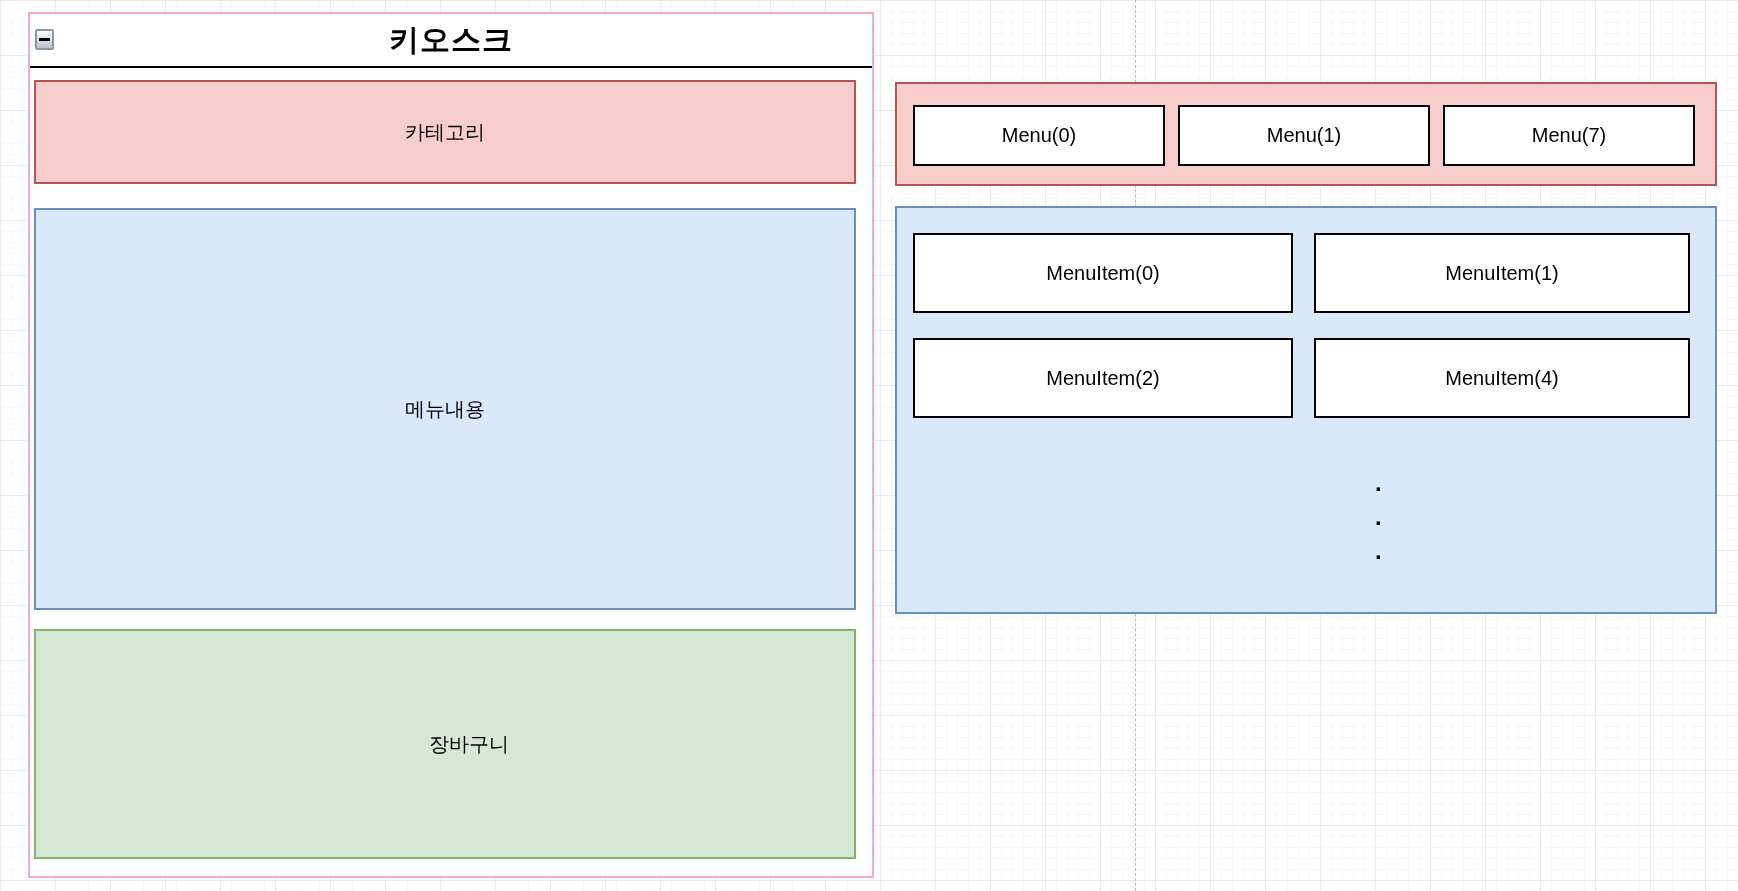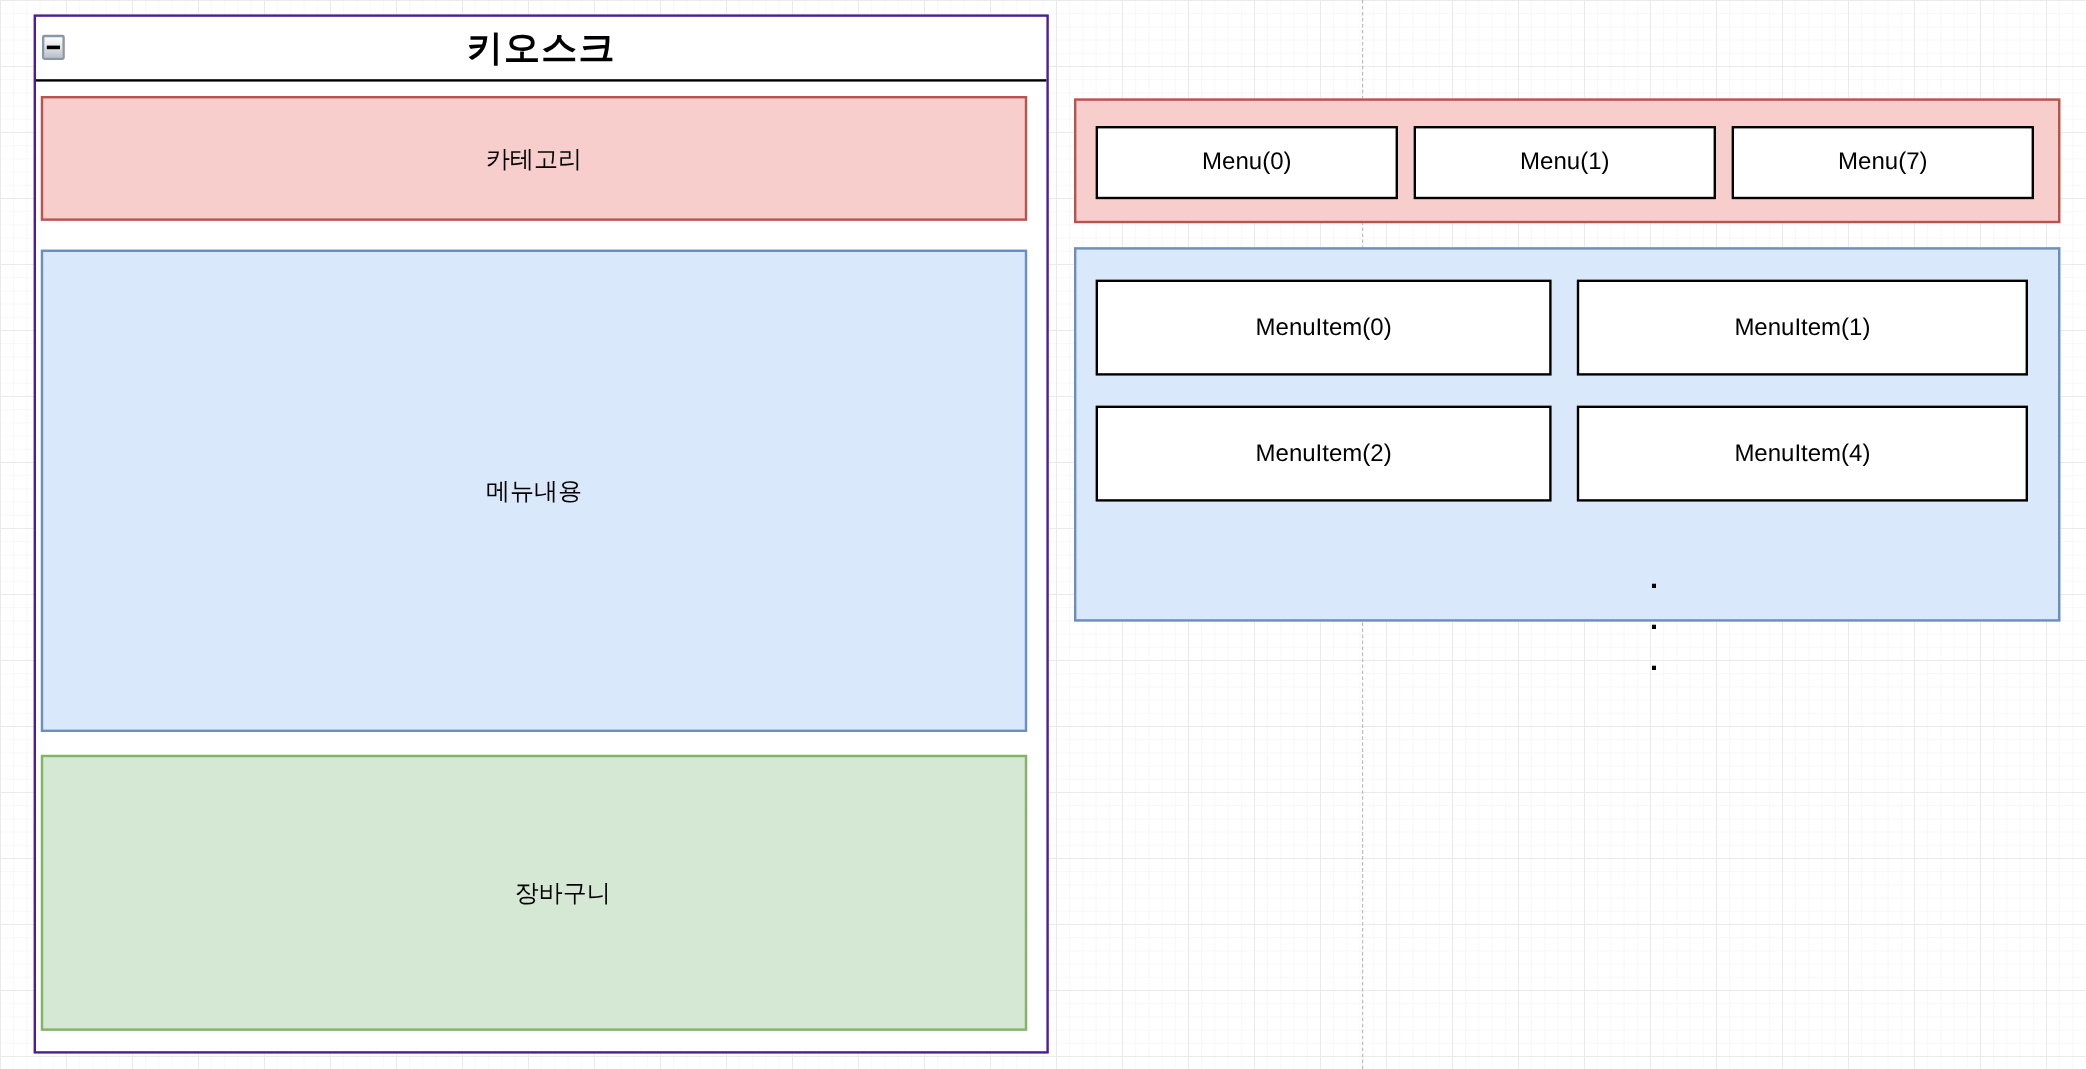--- a/index.html
+++ b/index.html
@@ -10,38 +10,38 @@
     background-image:
       linear-gradient(to right,#eaeaea 1px,transparent 1px),
       linear-gradient(to bottom,#eaeaea 1px,transparent 1px),
       linear-gradient(to right,#f7f7f7 1px,transparent 1px),
       linear-gradient(to bottom,#f7f7f7 1px,transparent 1px);
     background-size:55px 55px,55px 55px,11px 11px,11px 11px;
   }
   .page-divider{position:absolute;left:1135px;top:0;height:891px;width:0;border-left:1px dashed #bcbcbc;}
 
   
-  .window{position:absolute;left:28px;top:12px;width:846px;height:866px;background:#fff;border:2px solid #4c1d95;box-sizing:border-box;}
+  .window{position:absolute;left:28px;top:12px;width:846px;height:866px;background:#fff;border:2px solid #f9a8d4;box-sizing:border-box;}
   .titlebar{position:absolute;left:0;top:0;width:100%;height:54px;border-bottom:2px solid #000;display:flex;align-items:center;justify-content:center;box-sizing:border-box;}
   .title{font-size:30px;font-weight:bold;letter-spacing:1px;}
   .collapse{position:absolute;left:5px;top:15px;width:19px;height:21px;box-sizing:border-box;
     background:linear-gradient(#fdfdfd 0%,#e3e6ea 45%,#b9c0c9 100%);
     border:2px solid #8b97a5;border-radius:2px;display:flex;align-items:center;justify-content:center;cursor:pointer;}
   .minus-bar{width:11px;height:3px;background:#000;}
 
   .lsec{position:absolute;left:4px;width:822px;box-sizing:border-box;display:flex;align-items:center;justify-content:center;font-size:20px;}
   .sec-red{top:66px;height:104px;background:#f8cecc;border:2px solid #b85450;}
   .sec-blue{top:194px;height:402px;background:#dae8fc;border:2px solid #6c8ebf;align-items:center;}
   .sec-green{top:615px;height:230px;background:#d5e8d4;border:2px solid #82b366;padding-left:48px;}
 
   
   .panel{position:absolute;left:895px;width:822px;box-sizing:border-box;}
   .panel-red{top:82px;height:104px;background:#f8cecc;border:2px solid #b85450;
     display:flex;gap:13px;padding:21px 20px 18px 16px;}
-  .panel-blue{top:206px;height:312px;background:#dae8fc;border:2px solid #6c8ebf;position:relative;
+  .panel-blue{top:206px;height:408px;background:#dae8fc;border:2px solid #6c8ebf;position:relative;
     display:grid;grid-template-columns:380px 376px;grid-auto-rows:80px;gap:25px 21px;padding:25px 0 0 16px;text-align:center;}
 
   .wbox{background:#fff;border:2px solid #000;box-sizing:border-box;display:flex;align-items:center;justify-content:center;font-size:20px;cursor:pointer;}
   .panel-red .wbox{flex:1;}
 
   .dots{position:absolute;left:478px;top:258px;font-size:24px;font-weight:bold;line-height:34px;}
   .dots div{height:34px;}
 </style>
 </head>
 <body>

